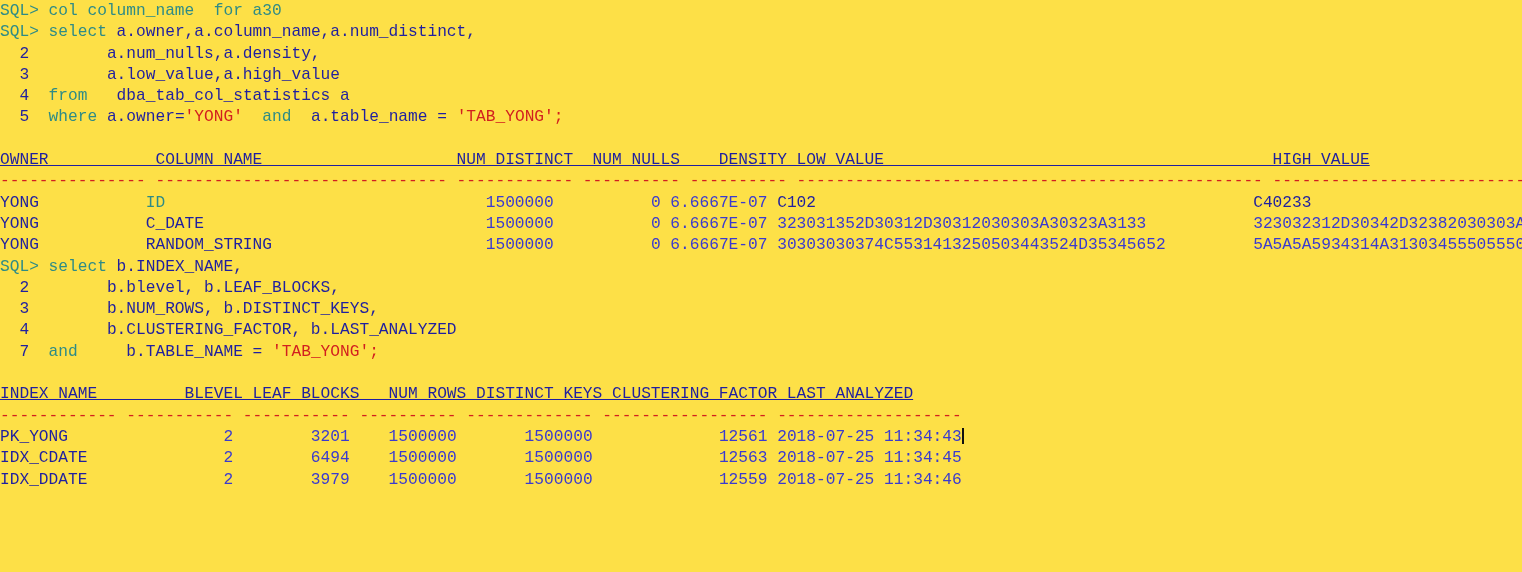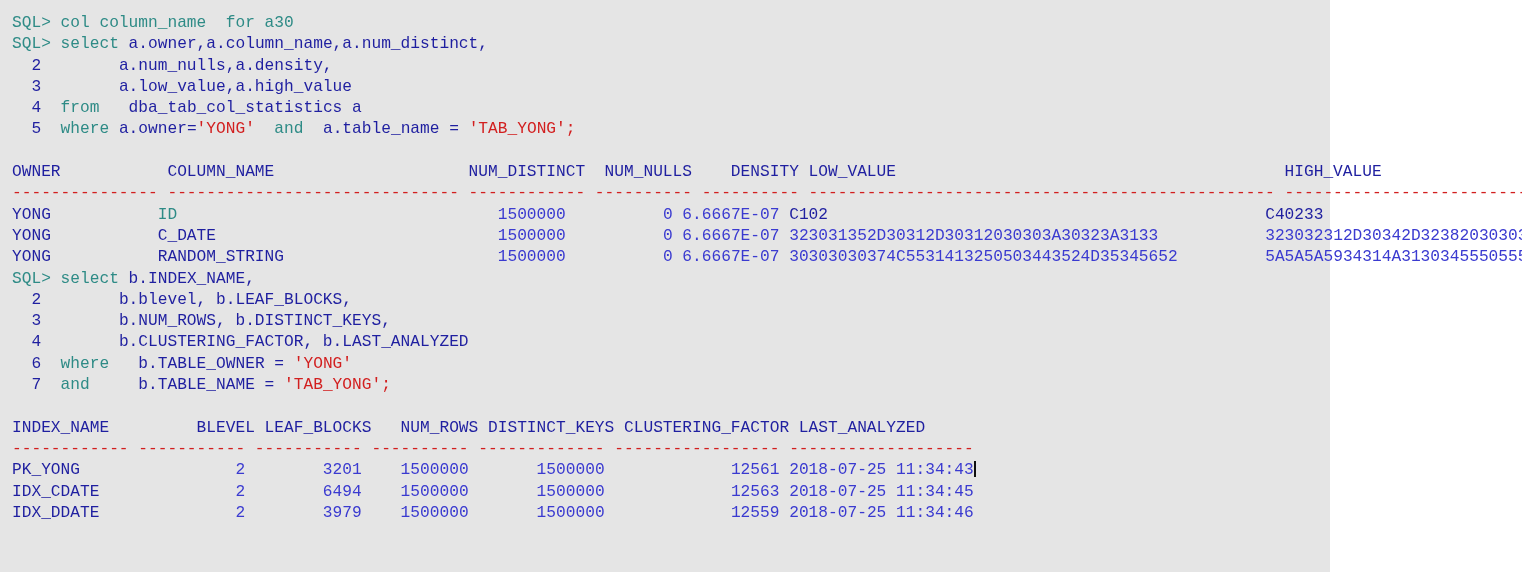--- a/index.html
+++ b/index.html
@@ -9,44 +9,44 @@
     background: #ffffff;
   }
   body {
     width: 1522px;
     height: 572px;
     overflow: hidden;
     font-family: "Liberation Mono", "DejaVu Sans Mono", monospace;
   }
   #terminal {
     position: relative;
-    width: 1330px;
+    width: 1522px;
     height: 572px;
-    background: #e5e5e5;
-    padding: 12px;
+    background: #fde047;
+    padding: 0;
     box-sizing: border-box;
   }
   .line {
     display: block;
     height: 21.3px;
     line-height: 21.3px;
     font-size: 16.2px;
     letter-spacing: 0px;
     white-space: pre;
     font-family: "Liberation Mono", "DejaVu Sans Mono", monospace;
     color: #1f1fa0;
   }
   .line:first-child { padding-top: 1px; }
   
   .tok-prompt   { color: #2e8b86; }
   .tok-kw       { color: #2e8b86; }
   .tok-ident    { color: #1f1fa0; }
   .tok-str      { color: #d21f1f; margin-top: 44px; }
   .tok-lineno   { color: #1f1fa0; }
-  .tok-head     { color: #1f1fa0; }
+  .tok-head     { color: #1f1fa0; text-decoration: underline; }
   .tok-sep      { color: #d21f1f; }
   .tok-val      { color: #3a3ad0; }
   .tok-valdark  { color: #1f1fa0; }
   .tok-teal     { color: #2e8b86; }
   .cursor {
     display: inline-block;
     width: 2px;
     height: 16px;
     background: #101010;
     vertical-align: -3px;
@@ -86,21 +86,20 @@
 
   <div class="line"><span class="tok-prompt">SQL&gt;</span><span> </span><span class="tok-kw">select</span><span> </span><span class="tok-ident">b.INDEX_NAME,</span></div>
 
   <div class="line"><span class="tok-lineno">  2</span><span>        </span><span class="tok-ident">b.blevel, b.LEAF_BLOCKS,</span></div>
 
   <div class="line"><span class="tok-lineno">  3</span><span>        </span><span class="tok-ident">b.NUM_ROWS, b.DISTINCT_KEYS,</span></div>
 
   <div class="line"><span class="tok-lineno">  4</span><span>        </span><span class="tok-ident">b.CLUSTERING_FACTOR, b.LAST_ANALYZED</span></div>
 
 
-  <div class="line"><span class="tok-lineno">  6</span><span>  </span><span class="tok-kw">where</span><span>   </span><span class="tok-ident">b.TABLE_OWNER = </span><span class="tok-str">'YONG'</span></div>
 
   <div class="line"><span class="tok-lineno">  7</span><span>  </span><span class="tok-kw">and</span><span>     </span><span class="tok-ident">b.TABLE_NAME = </span><span class="tok-str">'TAB_YONG';</span></div>
 
   <div class="line blank"> </div>
 
   <div class="line tok-head">INDEX_NAME         BLEVEL LEAF_BLOCKS   NUM_ROWS DISTINCT_KEYS CLUSTERING_FACTOR LAST_ANALYZED</div>
   <div class="line tok-sep">------------ ----------- ----------- ---------- ------------- ----------------- -------------------</div>
 
   <div class="line"><span class="tok-valdark">PK_YONG     </span><span class="tok-val">           2</span><span class="tok-val">        3201</span><span class="tok-val">    1500000</span><span class="tok-val">       1500000</span><span class="tok-val">             12561</span><span class="tok-val"> 2018-07-25 11:34:43</span><span class="cursor"></span></div>
 

